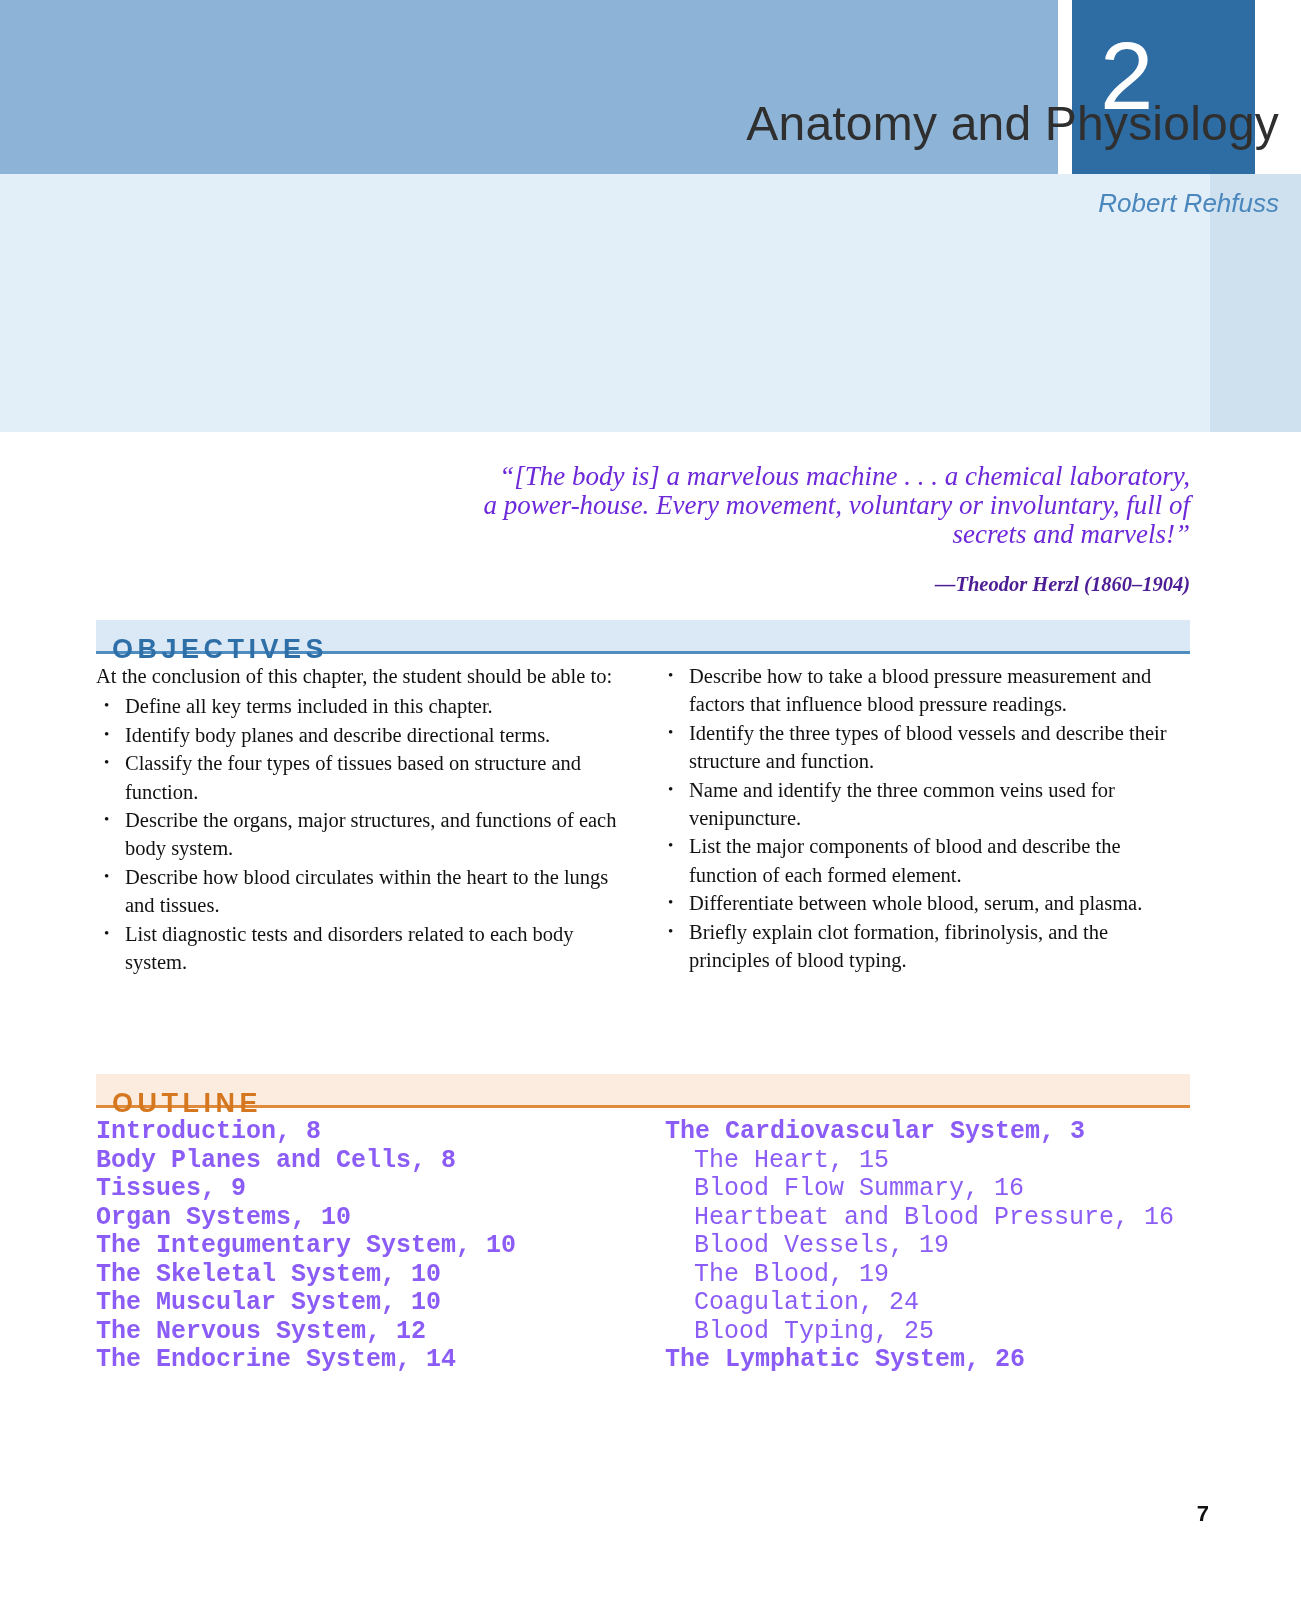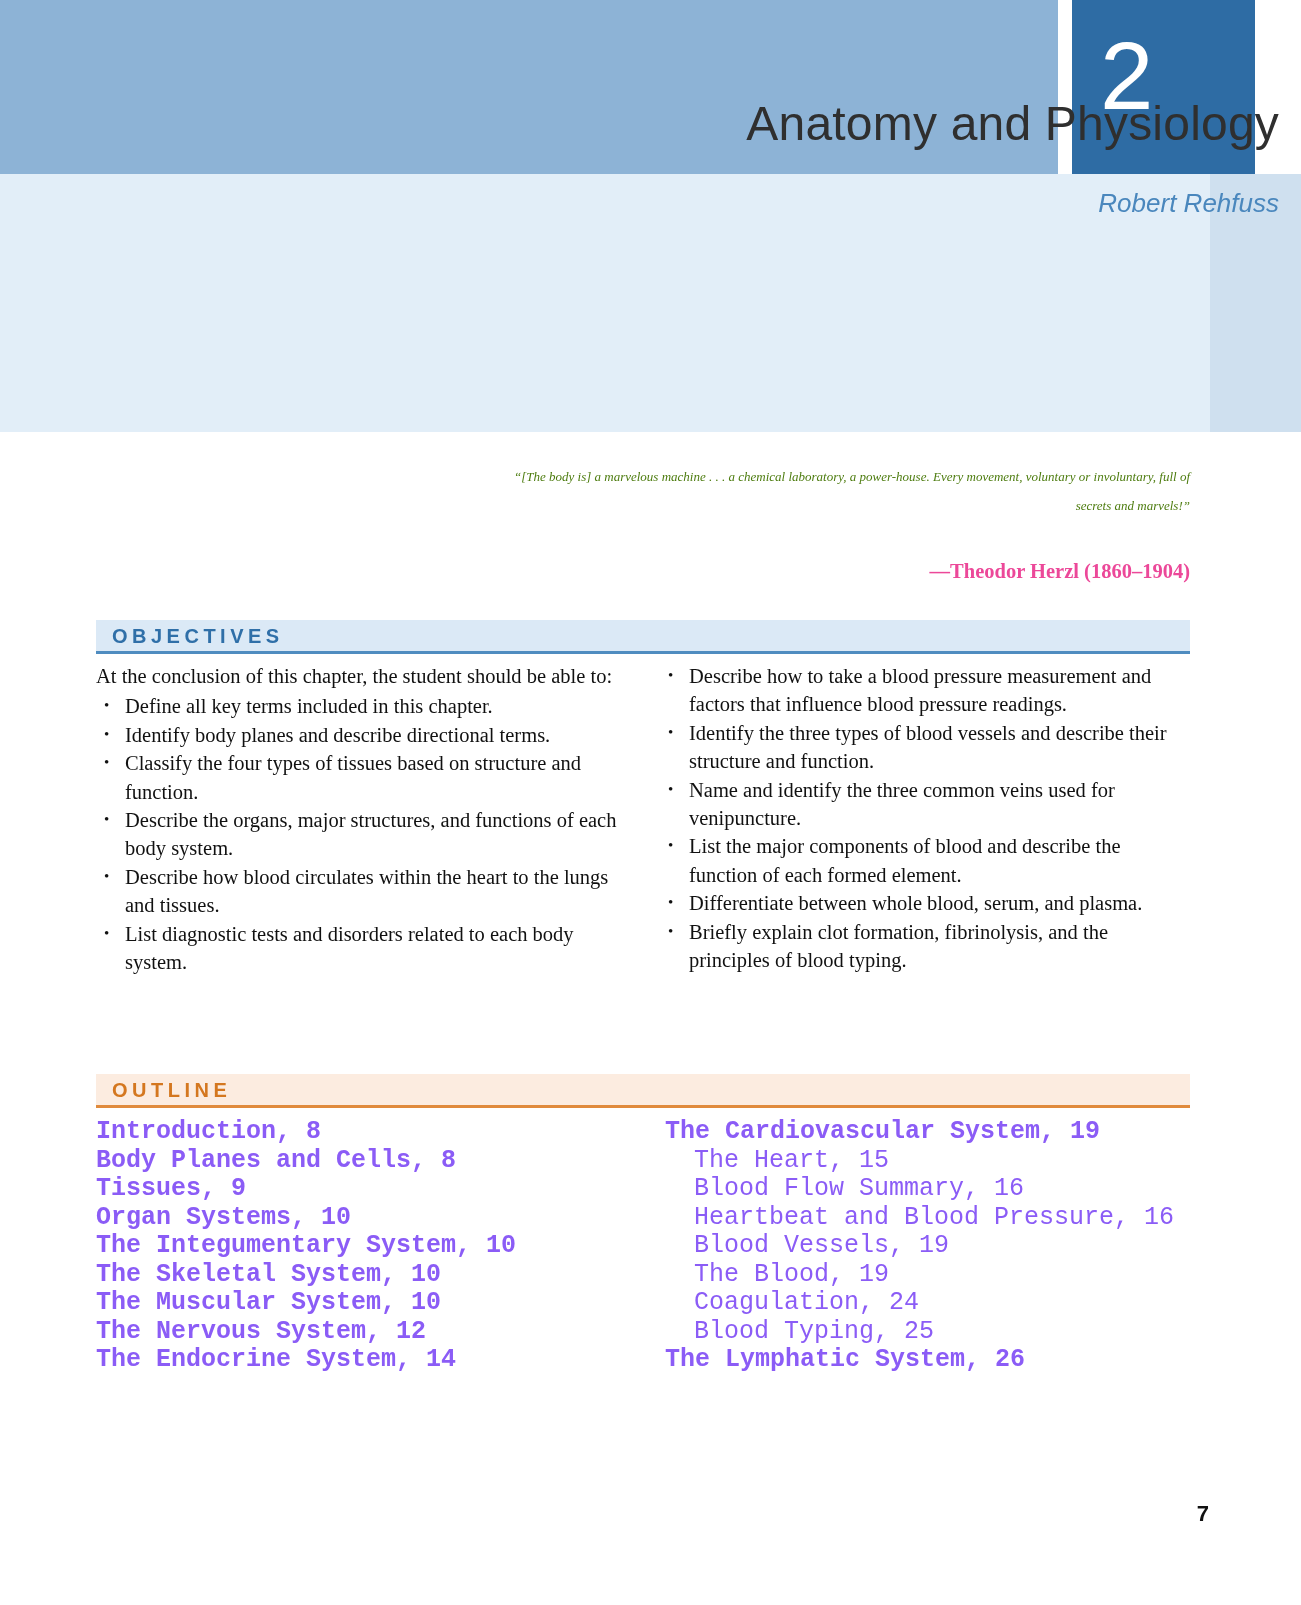--- a/index.html
+++ b/index.html
@@ -103,53 +103,54 @@
   .quote-wrap {
     position: absolute;
     top: 462px;
     left: 480px;
     width: 710px;
     text-align: right;
   }
   .quote-text {
     font-family: "Liberation Serif", serif;
     font-style: italic;
-    font-size: 13px;
+    font-size: 27px;
     line-height: 29px;
-    color: #4d7c0f;
+    color: #6d28d9;
   }
   .quote-attrib {
-    margin-top: 40px;
-    font-family: "Liberation Serif", serif;
+    margin-top: 24px;
+    font-family: "Liberation Serif", serif;
+    font-style: italic;
     font-weight: bold;
     font-size: 20.5px;
-    color: #ec4899;
+    color: #4c1d95;
   }
 
   
   .section-bar {
     position: absolute;
     left: 96px;
     width: 1094px;
     height: 34px;
     background: #dbe9f6;
     border-bottom: 3px solid #4f8cc0;
     box-sizing: border-box;
   }
   .section-bar.outline {
     background: #fcece0;
     border-bottom: 3px solid #e08a3c;
   }
   .section-bar-label {
     position: absolute;
     left: 16px;
-    top: 5px;
-    font-family: "Liberation Sans", sans-serif;
-    font-weight: bold;
-    font-size: 20px;
+    top: 14px;
+    font-family: "Liberation Sans", sans-serif;
+    font-weight: bold;
+    font-size: 27px;
     letter-spacing: 4.5px;
     color: #2f6fa8;
   }
   .section-bar.outline .section-bar-label {
     color: #d4771f;
   }
 
   #objectives-bar { top: 620px; }
   #outline-bar { top: 1074px; }
 
@@ -272,21 +273,21 @@
   <div class="ol-main">Tissues, 9</div>
   <div class="ol-main">Organ Systems, 10</div>
   <div class="ol-main">The Integumentary System, 10</div>
   <div class="ol-main">The Skeletal System, 10</div>
   <div class="ol-main">The Muscular System, 10</div>
   <div class="ol-main">The Nervous System, 12</div>
   <div class="ol-main">The Endocrine System, 14</div>
 </div>
 
 <div class="outline-col" id="outline-col-right">
-  <div class="ol-main">The Cardiovascular System, 19</div>
+  <div class="ol-main">The Cardiovascular System, 3</div>
   <div class="ol-sub">The Heart, 15</div>
   <div class="ol-sub">Blood Flow Summary, 16</div>
   <div class="ol-sub">Heartbeat and Blood Pressure, 16</div>
   <div class="ol-sub">Blood Vessels, 19</div>
   <div class="ol-sub">The Blood, 19</div>
   <div class="ol-sub">Coagulation, 24</div>
   <div class="ol-sub">Blood Typing, 25</div>
   <div class="ol-main">The Lymphatic System, 26</div>
 </div>
 

